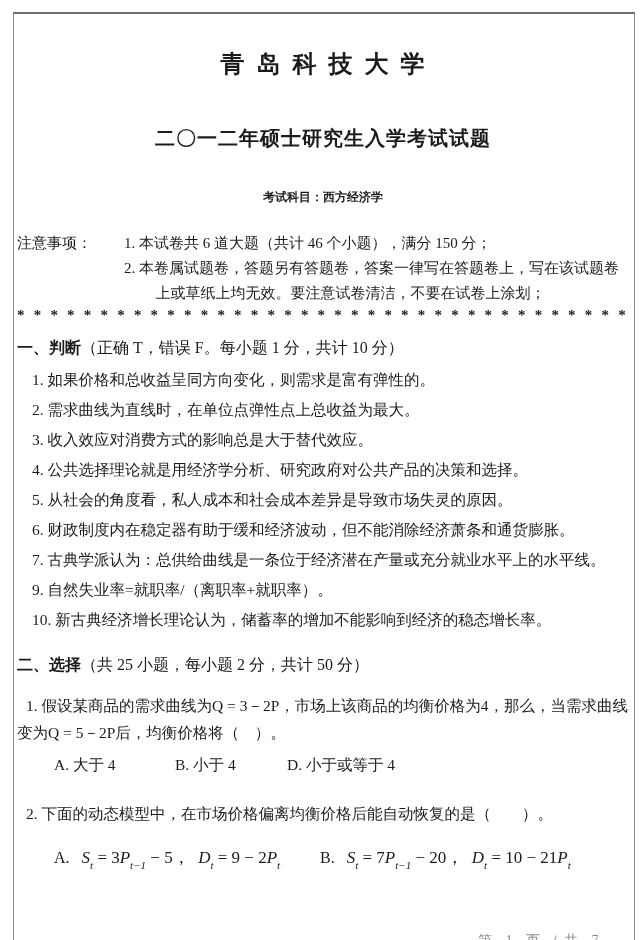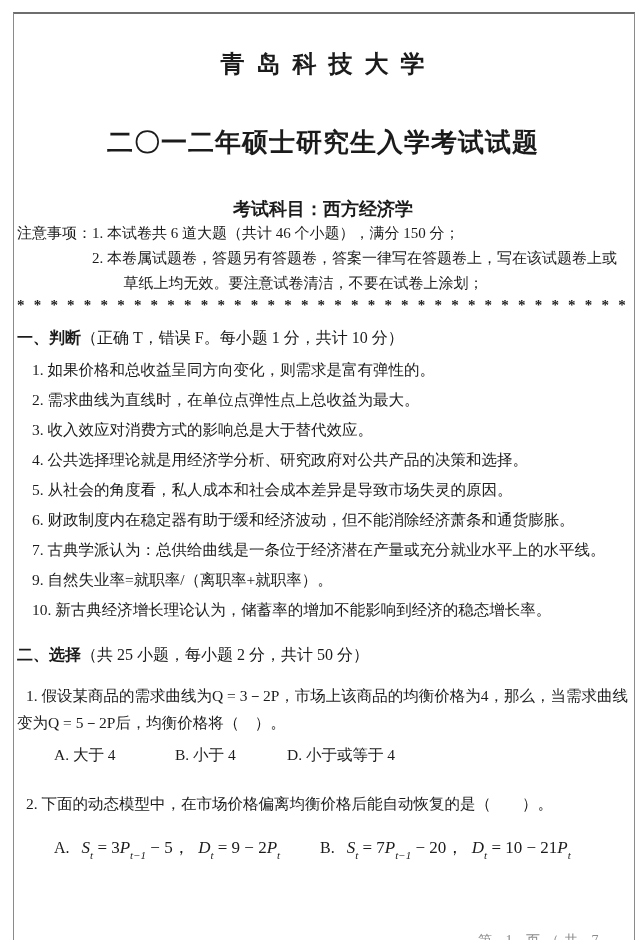--- a/index.html
+++ b/index.html
@@ -27,32 +27,33 @@
 
   .title-university {
     margin: 36px 0 0 0;
     text-align: center;
     font-size: 24px; font-weight: bold;
     letter-spacing: 1px; word-spacing: 4px;
   }
   .title-exam {
     margin: 45px 0 0 0;
     text-align: center;
-    font-size: 26px; font-weight: bold;
+    font-size: 20px; font-weight: bold;
     letter-spacing: 1px;
   }
   .title-subject {
     margin: 37px 0 0 0;
     text-align: center;
-    font-size: 18px; font-weight: bold;
+    font-size: 12px; font-weight: bold;
   }
 
   .notice {
+    margin-top: 25px;
     display: flex;
-    font-size: 15px; line-height: 25px;
+    font-size: 15px; line-height: 25px; gap: 32px;
   }
   .notice-label { flex: none; font-weight: bold; font-weight: normal; }
   .notice-items { flex: 1; }
   .notice-item {
     margin: 0;
     padding-left: 2.1em; text-indent: -2.1em;
   }
 
   .separator {
     margin-top: 0px;

